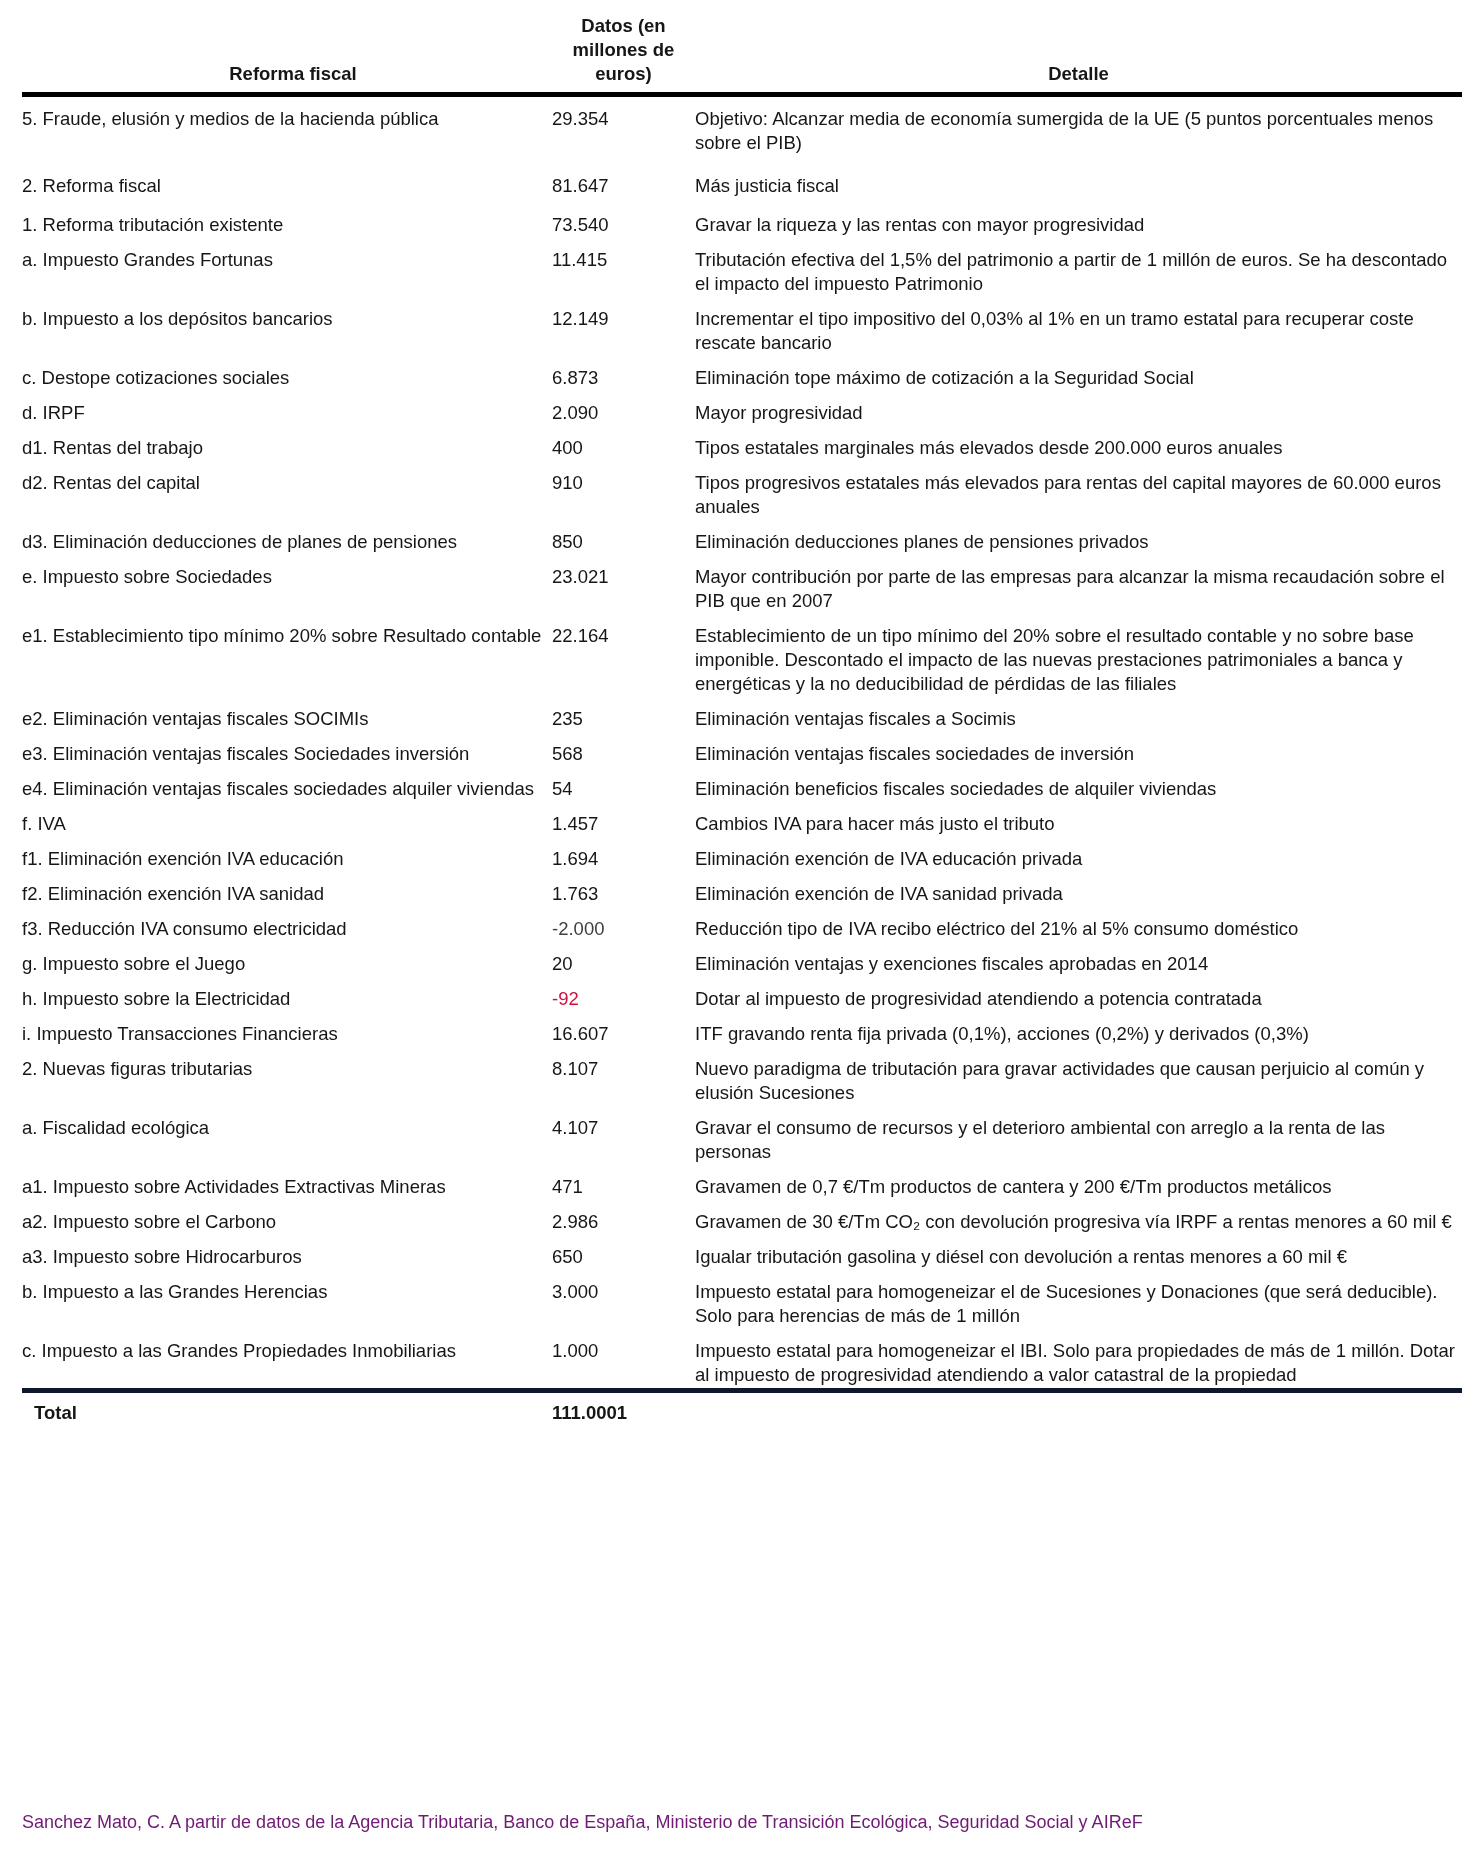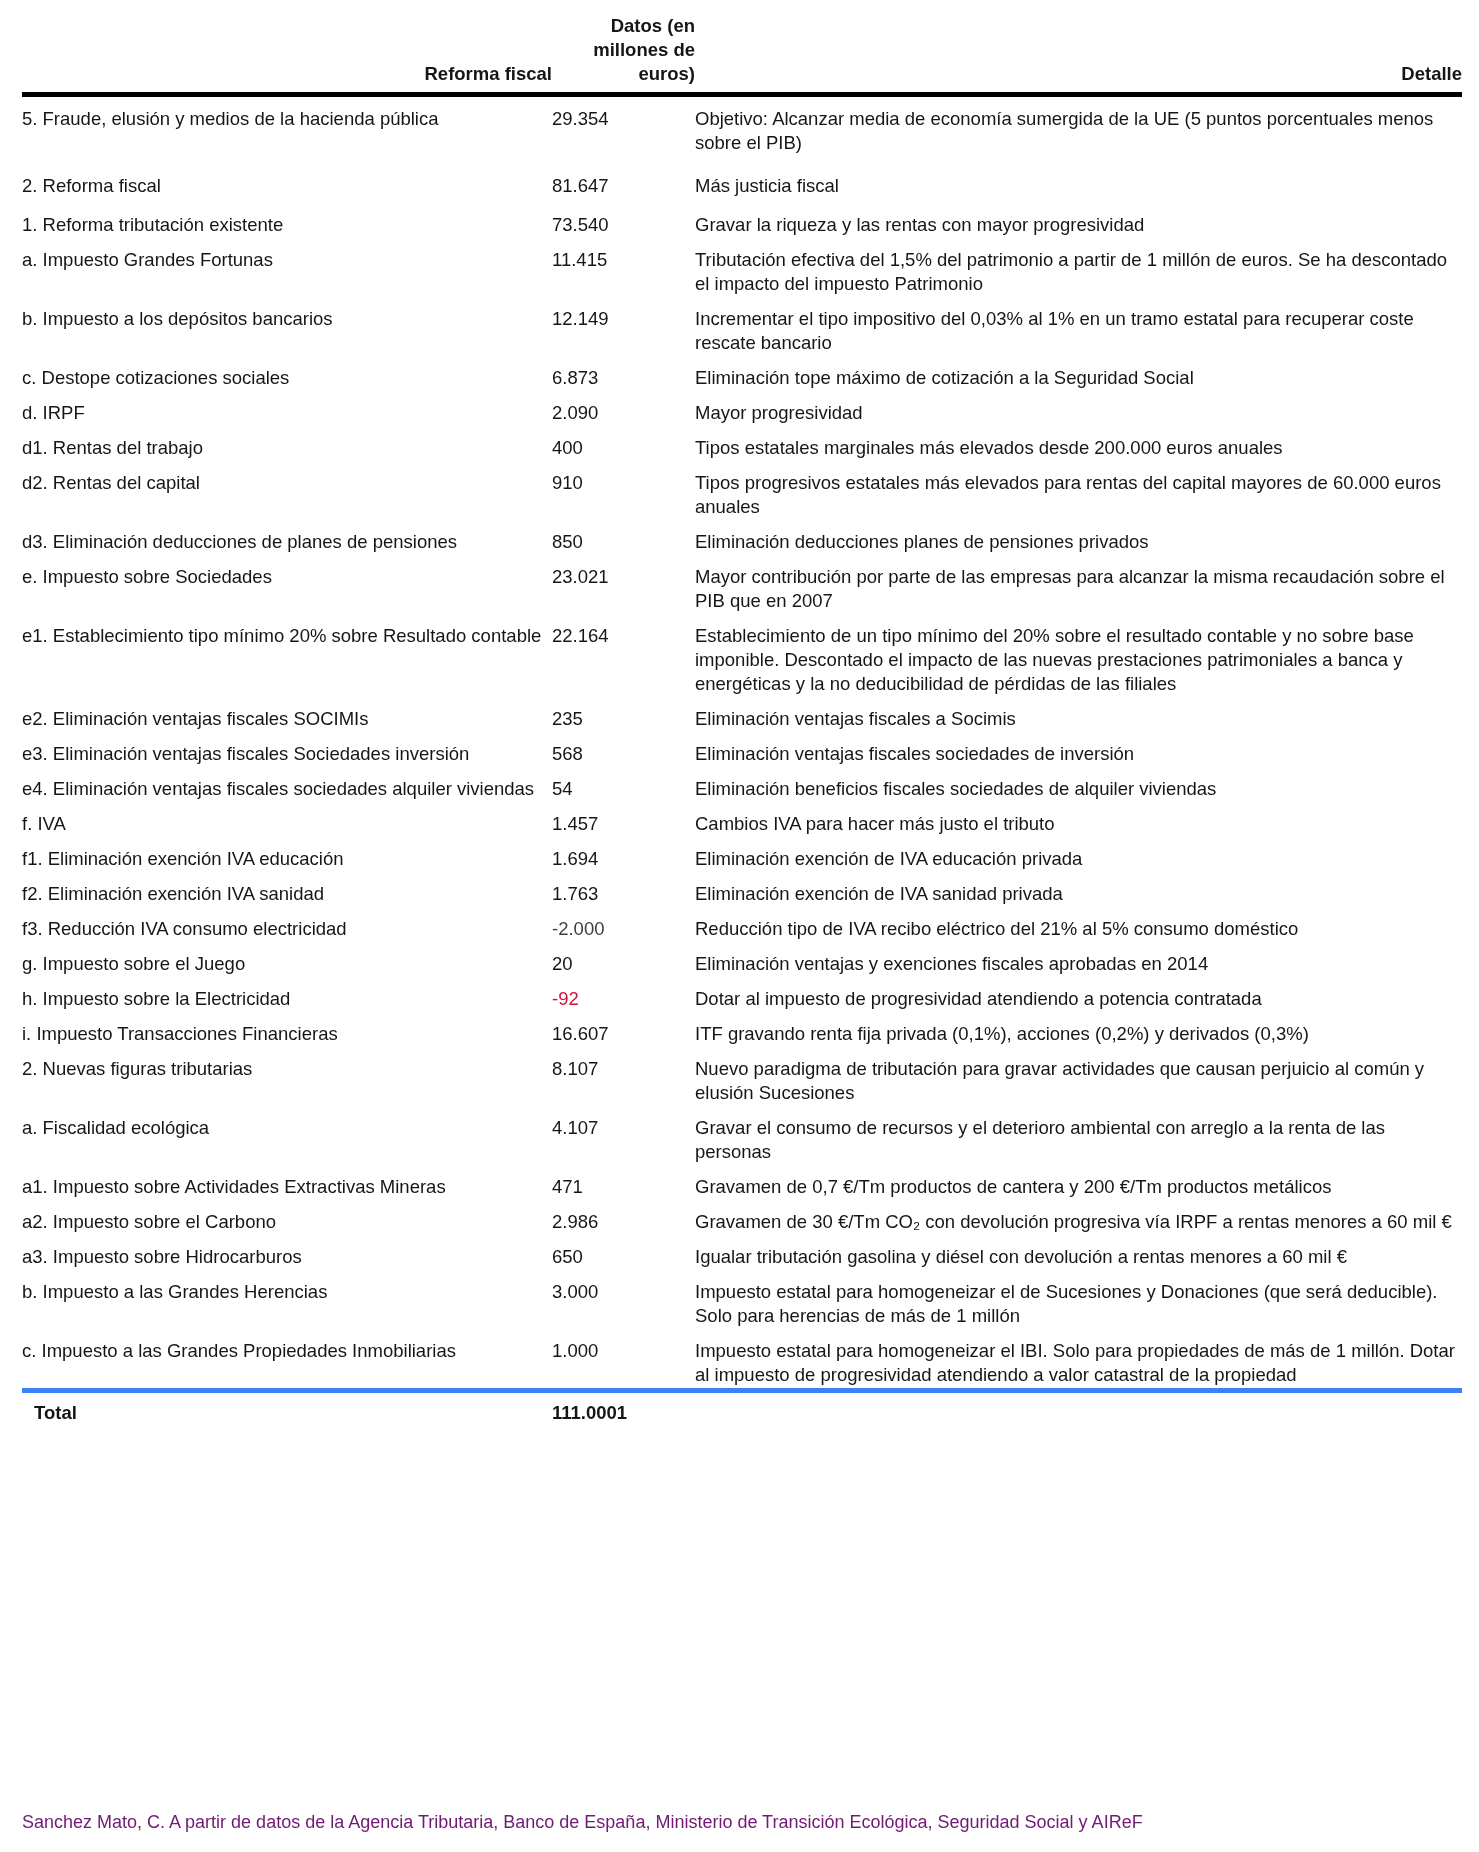--- a/index.html
+++ b/index.html
@@ -27,37 +27,37 @@
       border-collapse: collapse;
       width: 1440px;
       table-layout: fixed;
     }
     .tbl col.c1 { width: 530px; }
     .tbl col.c2 { width: 143px; }
     .tbl col.c3 { width: 767px; }
 
     .tbl thead th {
       font-weight: bold;
-      text-align: right;
+      text-align: center;
       vertical-align: bottom;
       padding: 0 0 6px 0;
       line-height: 24px;
       border-bottom: 5px solid #000;
     }
     .tbl thead th.h1 { padding-left: 12px; }
     .tbl thead th.h2 { width: 120px; }
 
     .tbl tbody td {
       vertical-align: top;
       padding: 6px 0 5px 0;
       line-height: 24px;
     }
     .tbl tbody tr.gap td { padding-top: 10px; padding-bottom: 9px; }
     .tbl tbody tr.last td {
-      border-bottom: 5px solid #3b82f6;
+      border-bottom: 5px solid #0f172a;
       padding-bottom: 1px;
     }
     .tbl tbody td.item { padding-right: 10px; }
     .lvl0 { padding-left: 12px; }
     .lvl1 { padding-left: 74px; }
     .lvl2 { padding-left: 94px; margin-left: 16px; }
     .lvl3 { padding-left: 125px; }
 
     .neg { color: #d0103a; }
 

